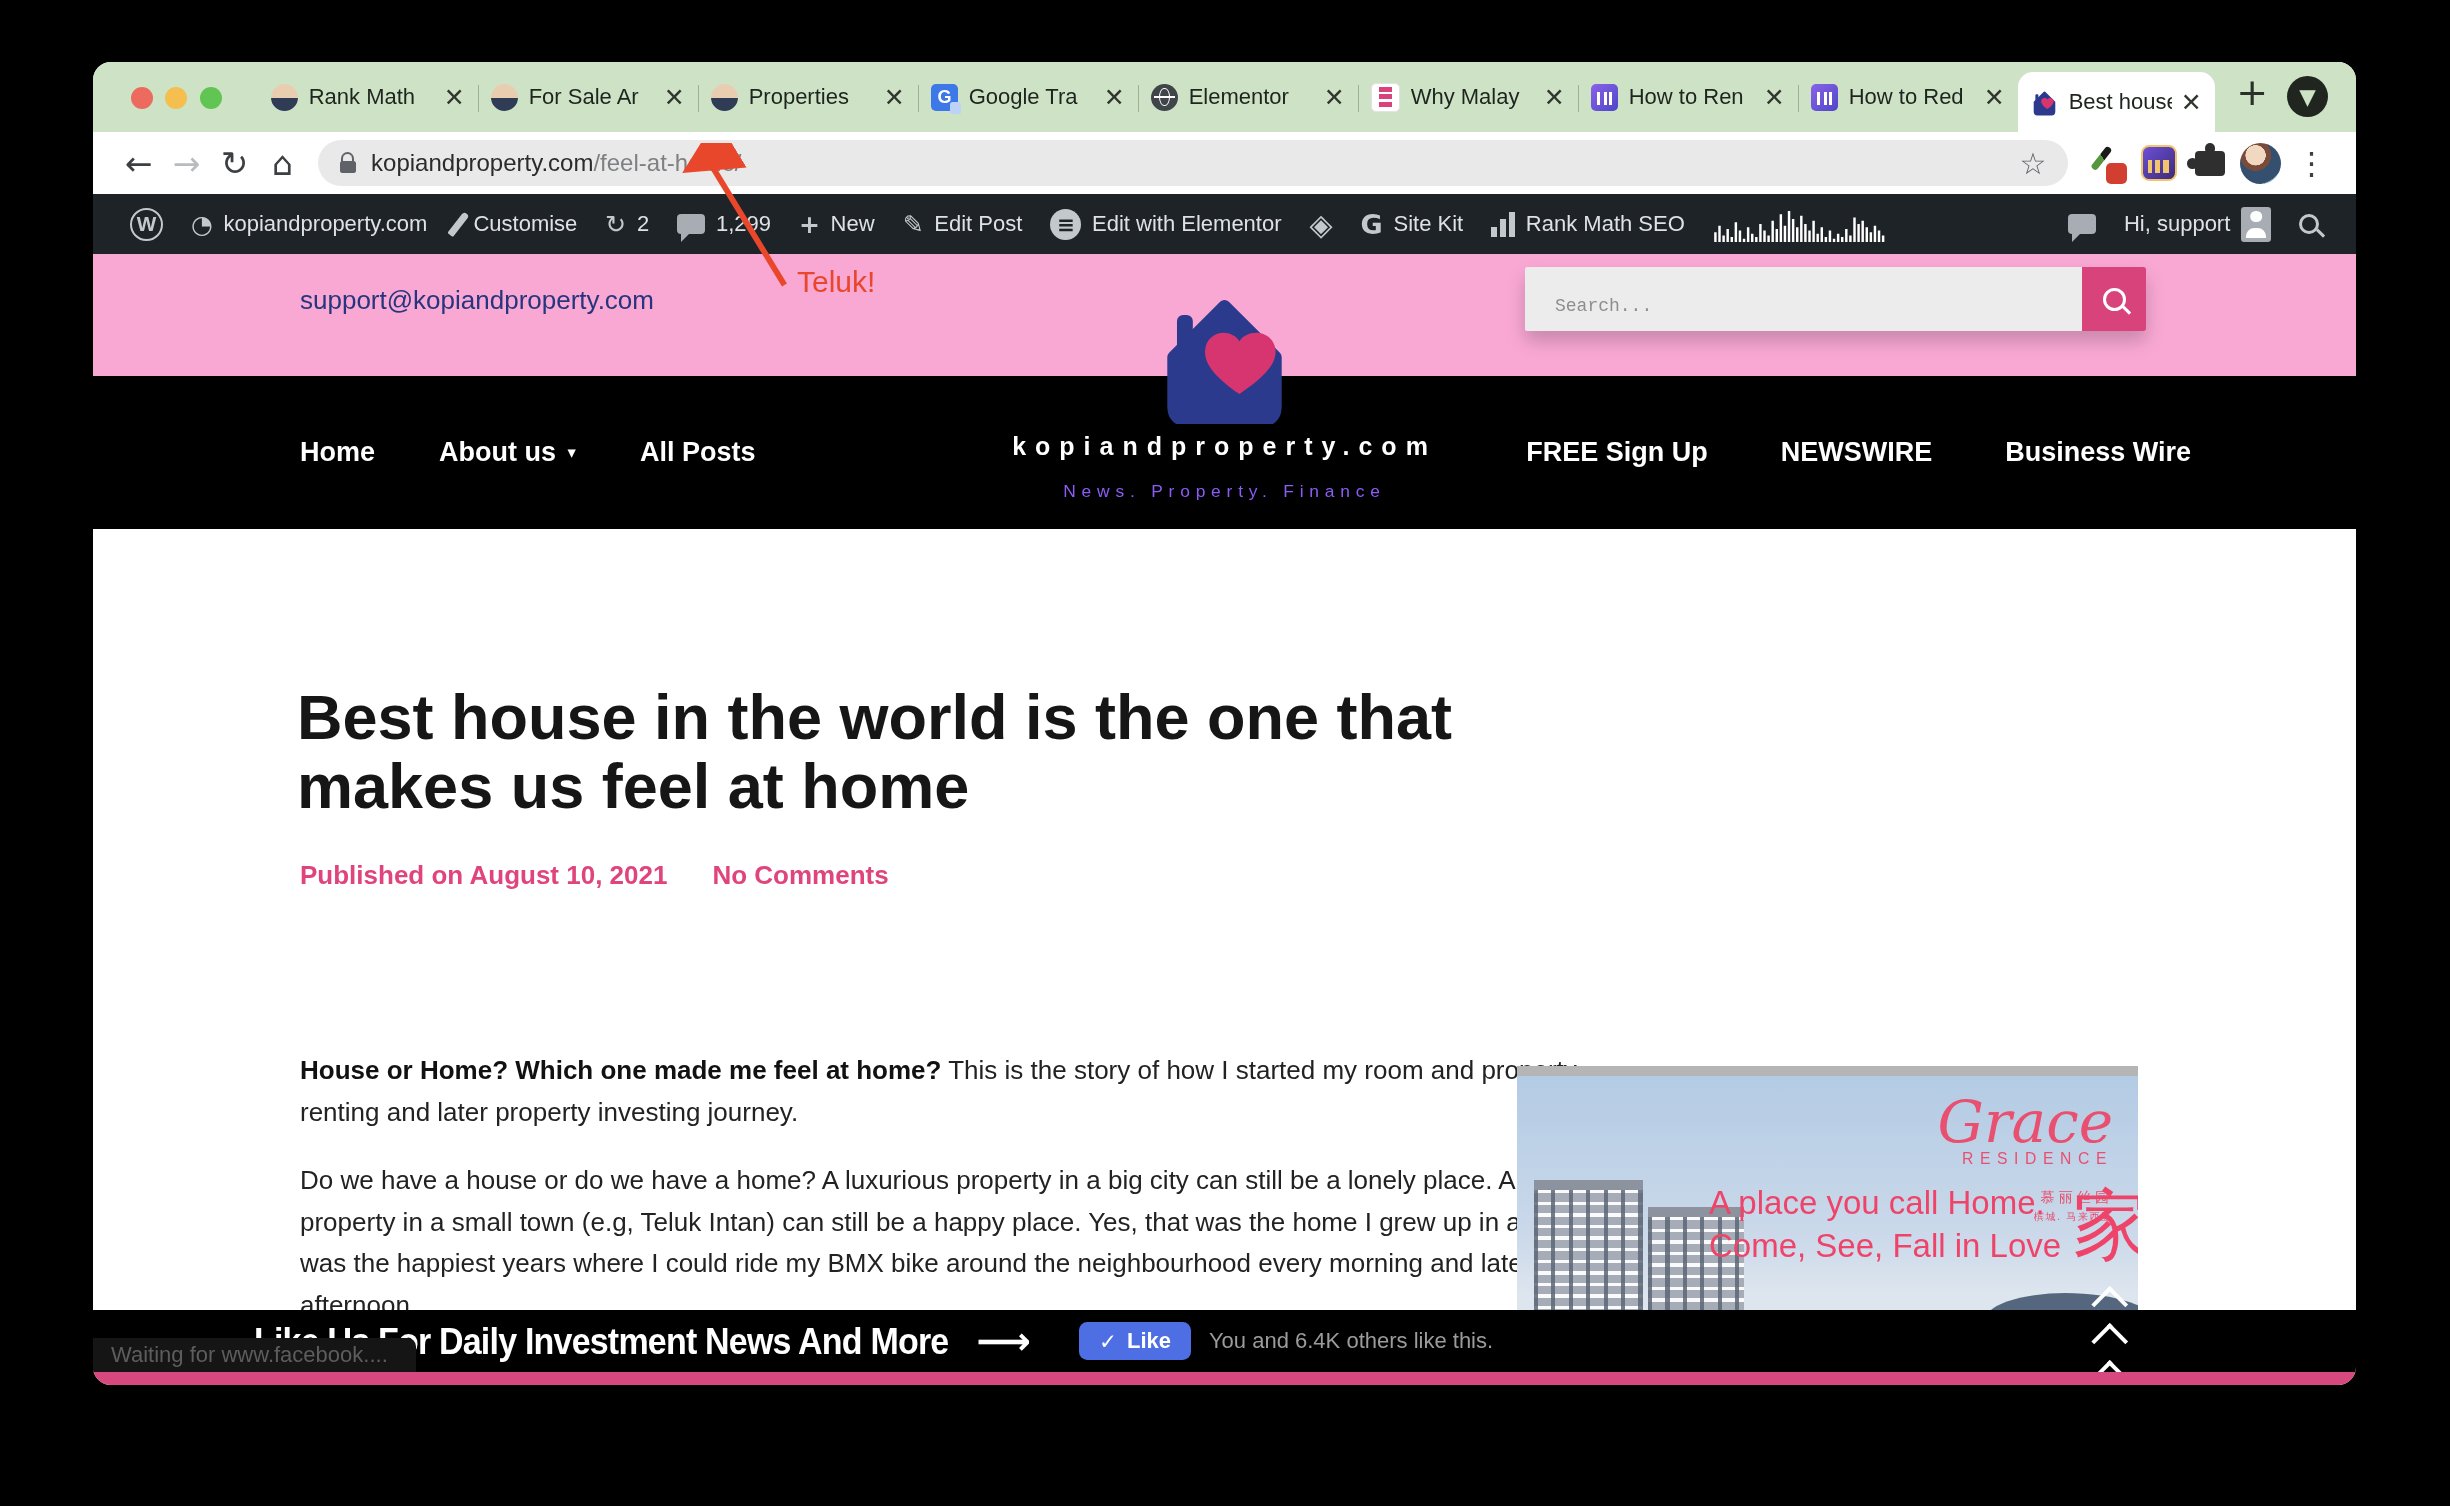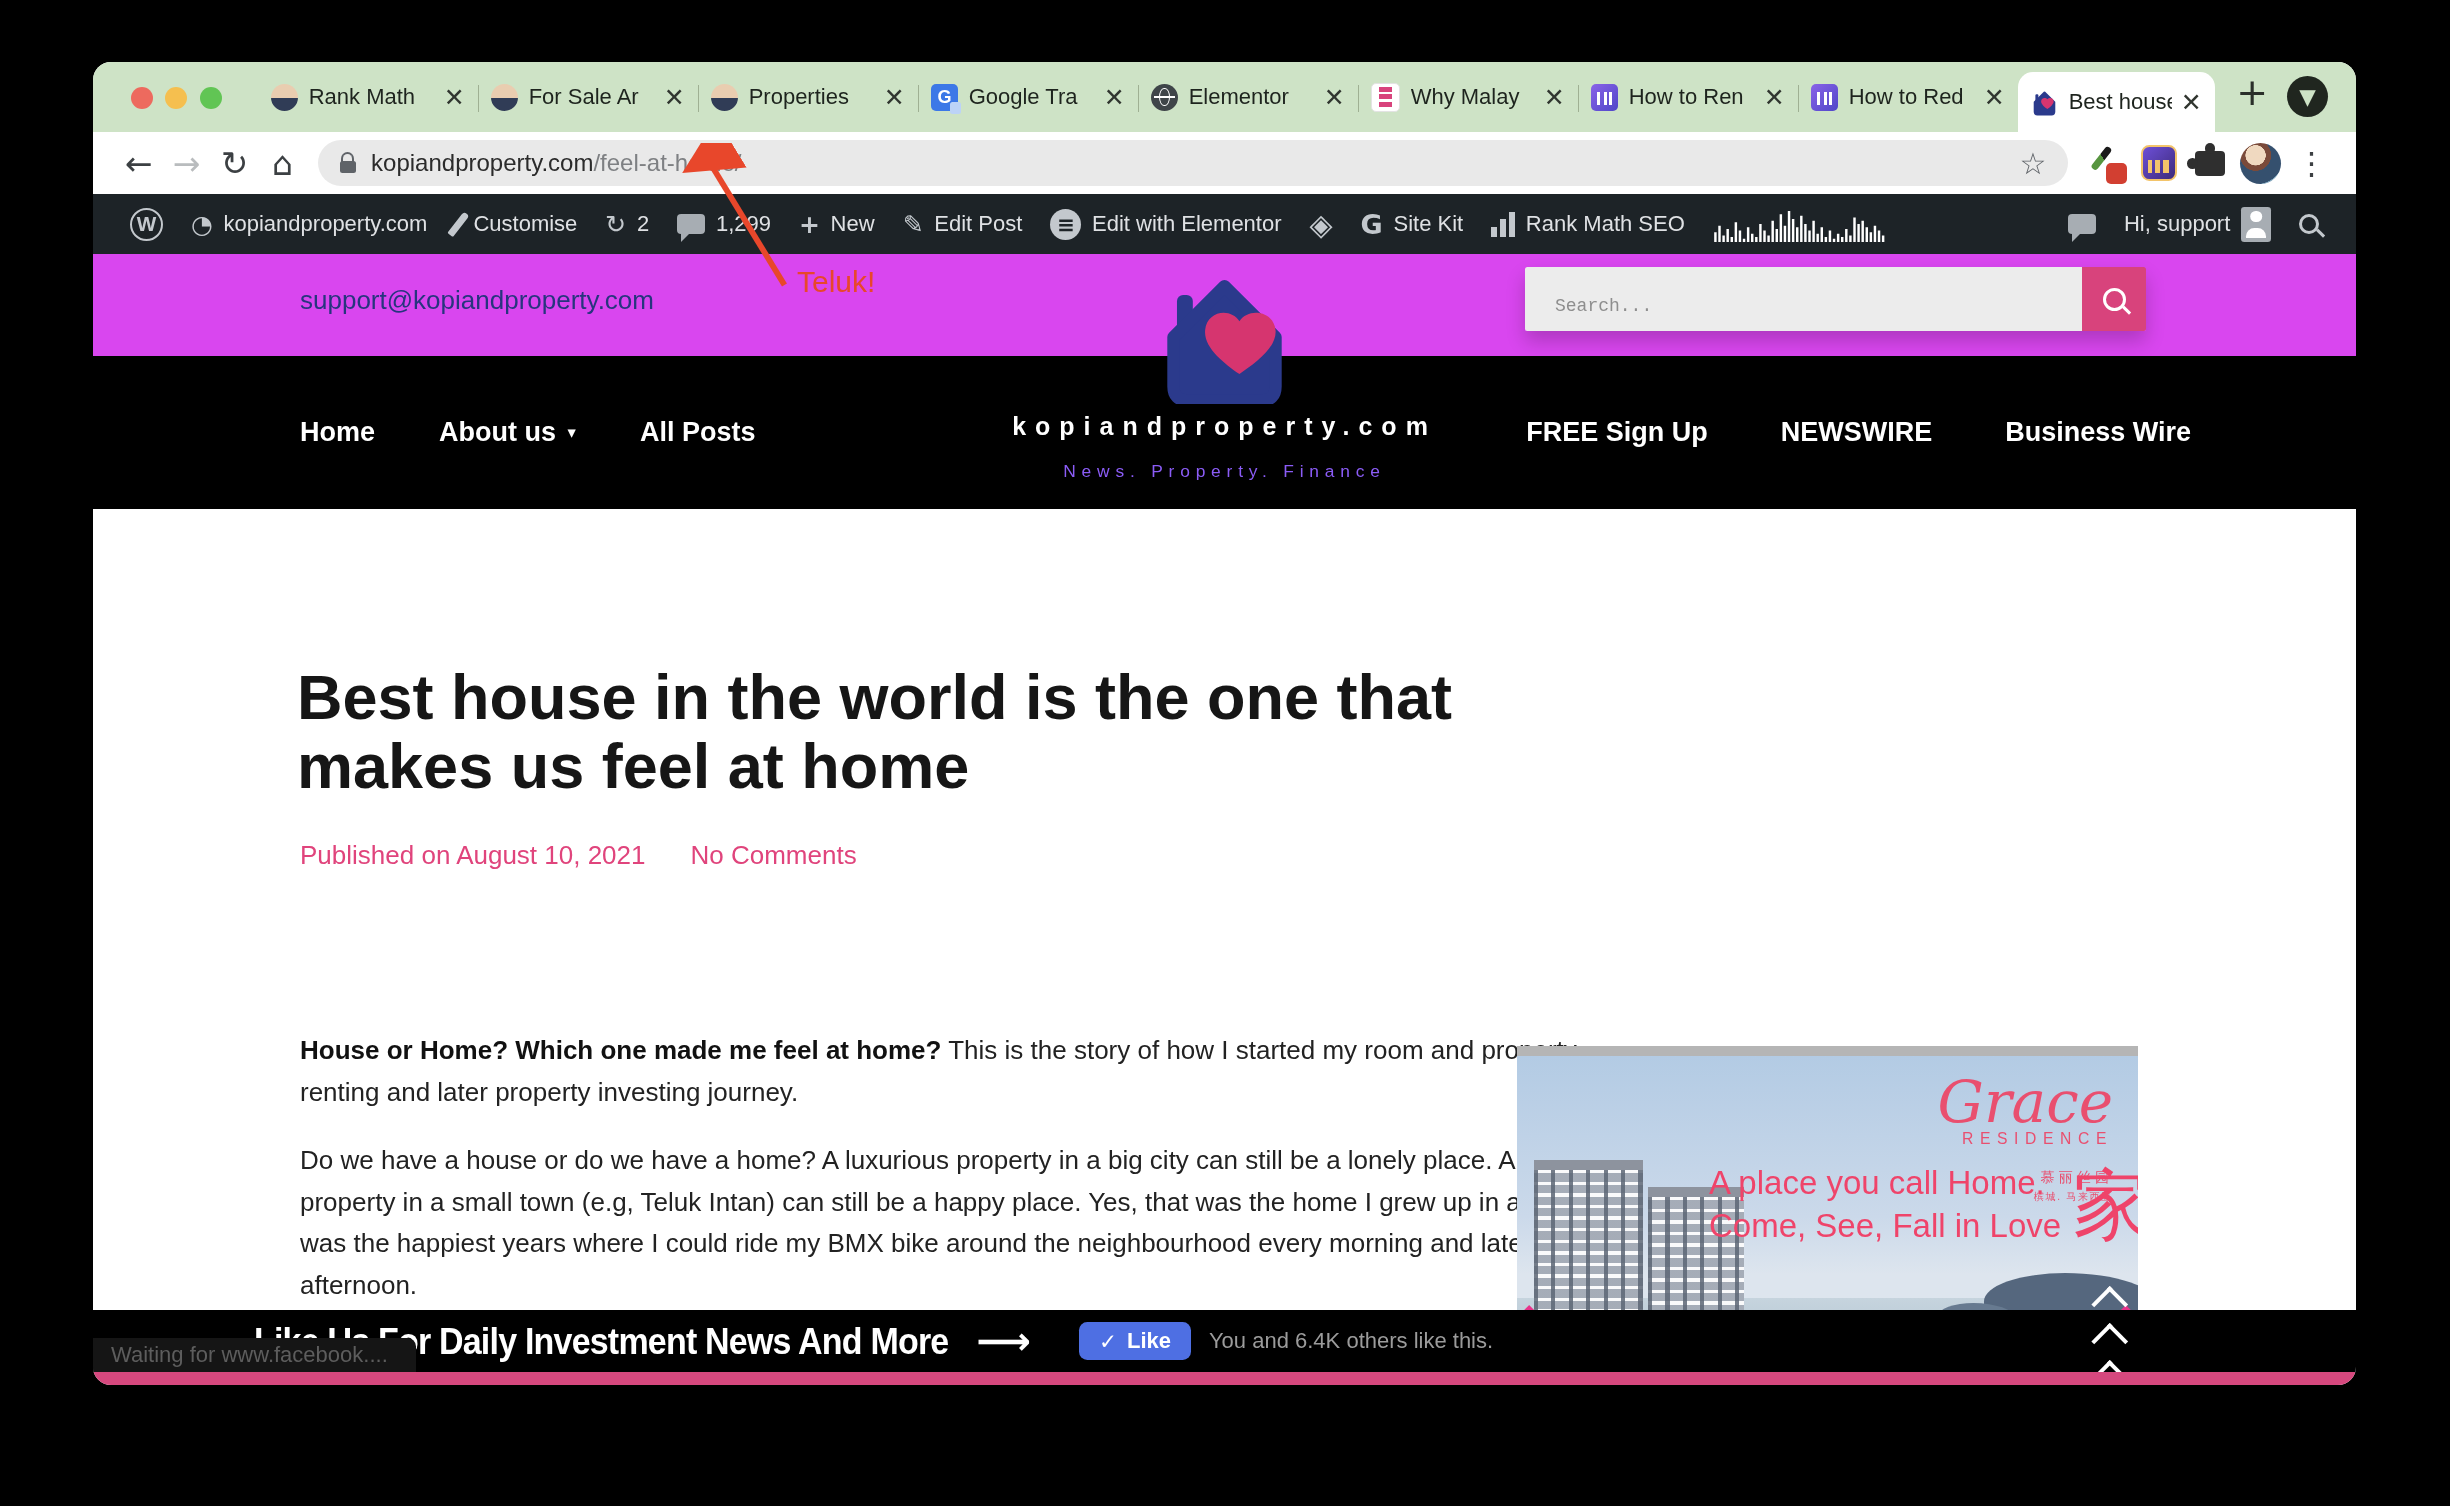--- a/index.html
+++ b/index.html
@@ -87,21 +87,21 @@
   .icon-person{width:30px;height:35px;background:#a7adb3;border-radius:3.3px;position:relative;}
   .icon-person::before{content:"";position:absolute;top:4.1px;left:50%;transform:translateX(-50%);
        width:11.6px;height:11.6px;background:#fff;border-radius:50%;}
   .icon-person::after{content:"";position:absolute;bottom:3.3px;left:50%;transform:translateX(-50%);
        width:20px;height:10.7px;background:#fff;border-radius:8.3px 8.3px 0 0;}
   .icon-mag{width:20px;height:20px;border:3.3px solid #c3c8cd;border-radius:50%;position:relative;box-sizing:border-box;}
   .icon-mag::after{content:"";position:absolute;width:3.3px;height:10px;background:#c3c8cd;
        transform:rotate(-45deg);right:-5.8px;bottom:-7.4px;}
 
   
-  .siteheader{height:102px;background:#d946ef;position:relative;}
+  .siteheader{height:122px;background:#f9a8d4;position:relative;}
   .email{position:absolute;left:207px;top:31px;font-size:26px;color:#27357e;}
   .search-wrap{position:absolute;left:1432px;top:13.2px;width:621px;height:64px;display:flex;
                box-shadow:0 10px 18px rgba(0,0,0,.20);}
   .search-input{flex:1;background:#ececec;border:none;outline:none;font-size:18px;color:#6e6e6e;
                 padding:14px 0 0 30px;border-radius:2.5px 0 0 2.5px;font-family:Liberation Mono, monospace;}
   .search-input::placeholder{color:#8e8e8e;}
   .search-btn{width:64px;background:#d8437c;display:grid;place-items:center;border:none;border-radius:0 2.5px 2.5px 0;}
   .search-btn .icon-mag{border-color:#fff;width:23px;height:23px;}
   .search-btn .icon-mag::after{background:#fff;}
   .done-label{position:absolute;left:704px;top:203px;font-size:30px;color:#e8472b;z-index:40;}
@@ -116,21 +116,21 @@
   .nav-right{position:absolute;right:165px;top:0;height:100%;display:flex;align-items:center;gap:73px;
              font-size:27px;font-weight:bold;}
   .brand-block{position:absolute;left:50%;transform:translateX(-50%);top:-84px;text-align:center;z-index:6;width:529px;}
   .brand-name{font-size:25px;font-weight:bold;letter-spacing:9px;color:#fff;margin-top:5px;}
   .brand-tagline{font-size:17.4px;letter-spacing:5.8px;color:#8b5cf6;margin-top:20px;}
 
   
   .content{position:relative;height:802px;background:#fff;}
   .post-title{position:absolute;left:204px;top:154px;width:1232px;font-size:63px;line-height:1.1;
               font-weight:bold;color:#161616;}
-  .post-meta{position:absolute;left:207px;top:331px;display:flex;gap:45px;font-size:26px;color:#e0447c;}
+  .post-meta{position:absolute;left:207px;top:331px;display:flex;gap:45px;font-size:26px;color:#e0447c;font-weight:bold;}
   .para{position:absolute;left:207px;width:1290px;font-size:26px;line-height:1.6;color:#222;}
   .p1{top:521px;} .p2{top:631px;}
   .para b{color:#111;}
 
   
   .ad{position:absolute;left:1424px;top:537px;width:621px;height:331px;overflow:hidden;}
   .ad-topbar{height:10px;background:#b5b5b5;}
   .ad-body{position:relative;height:321px;background:linear-gradient(180deg,#b3cbe4,#cbd9ea 50%,#dde5ee 68%);overflow:hidden;}
   .sea{position:absolute;left:0;right:0;bottom:0;height:79px;background:linear-gradient(180deg,#c6d4de,#a9bdcb);}
   .bridge{position:absolute;left:207px;right:0;bottom:61px;height:2.5px;background:#8fa3b3;}

